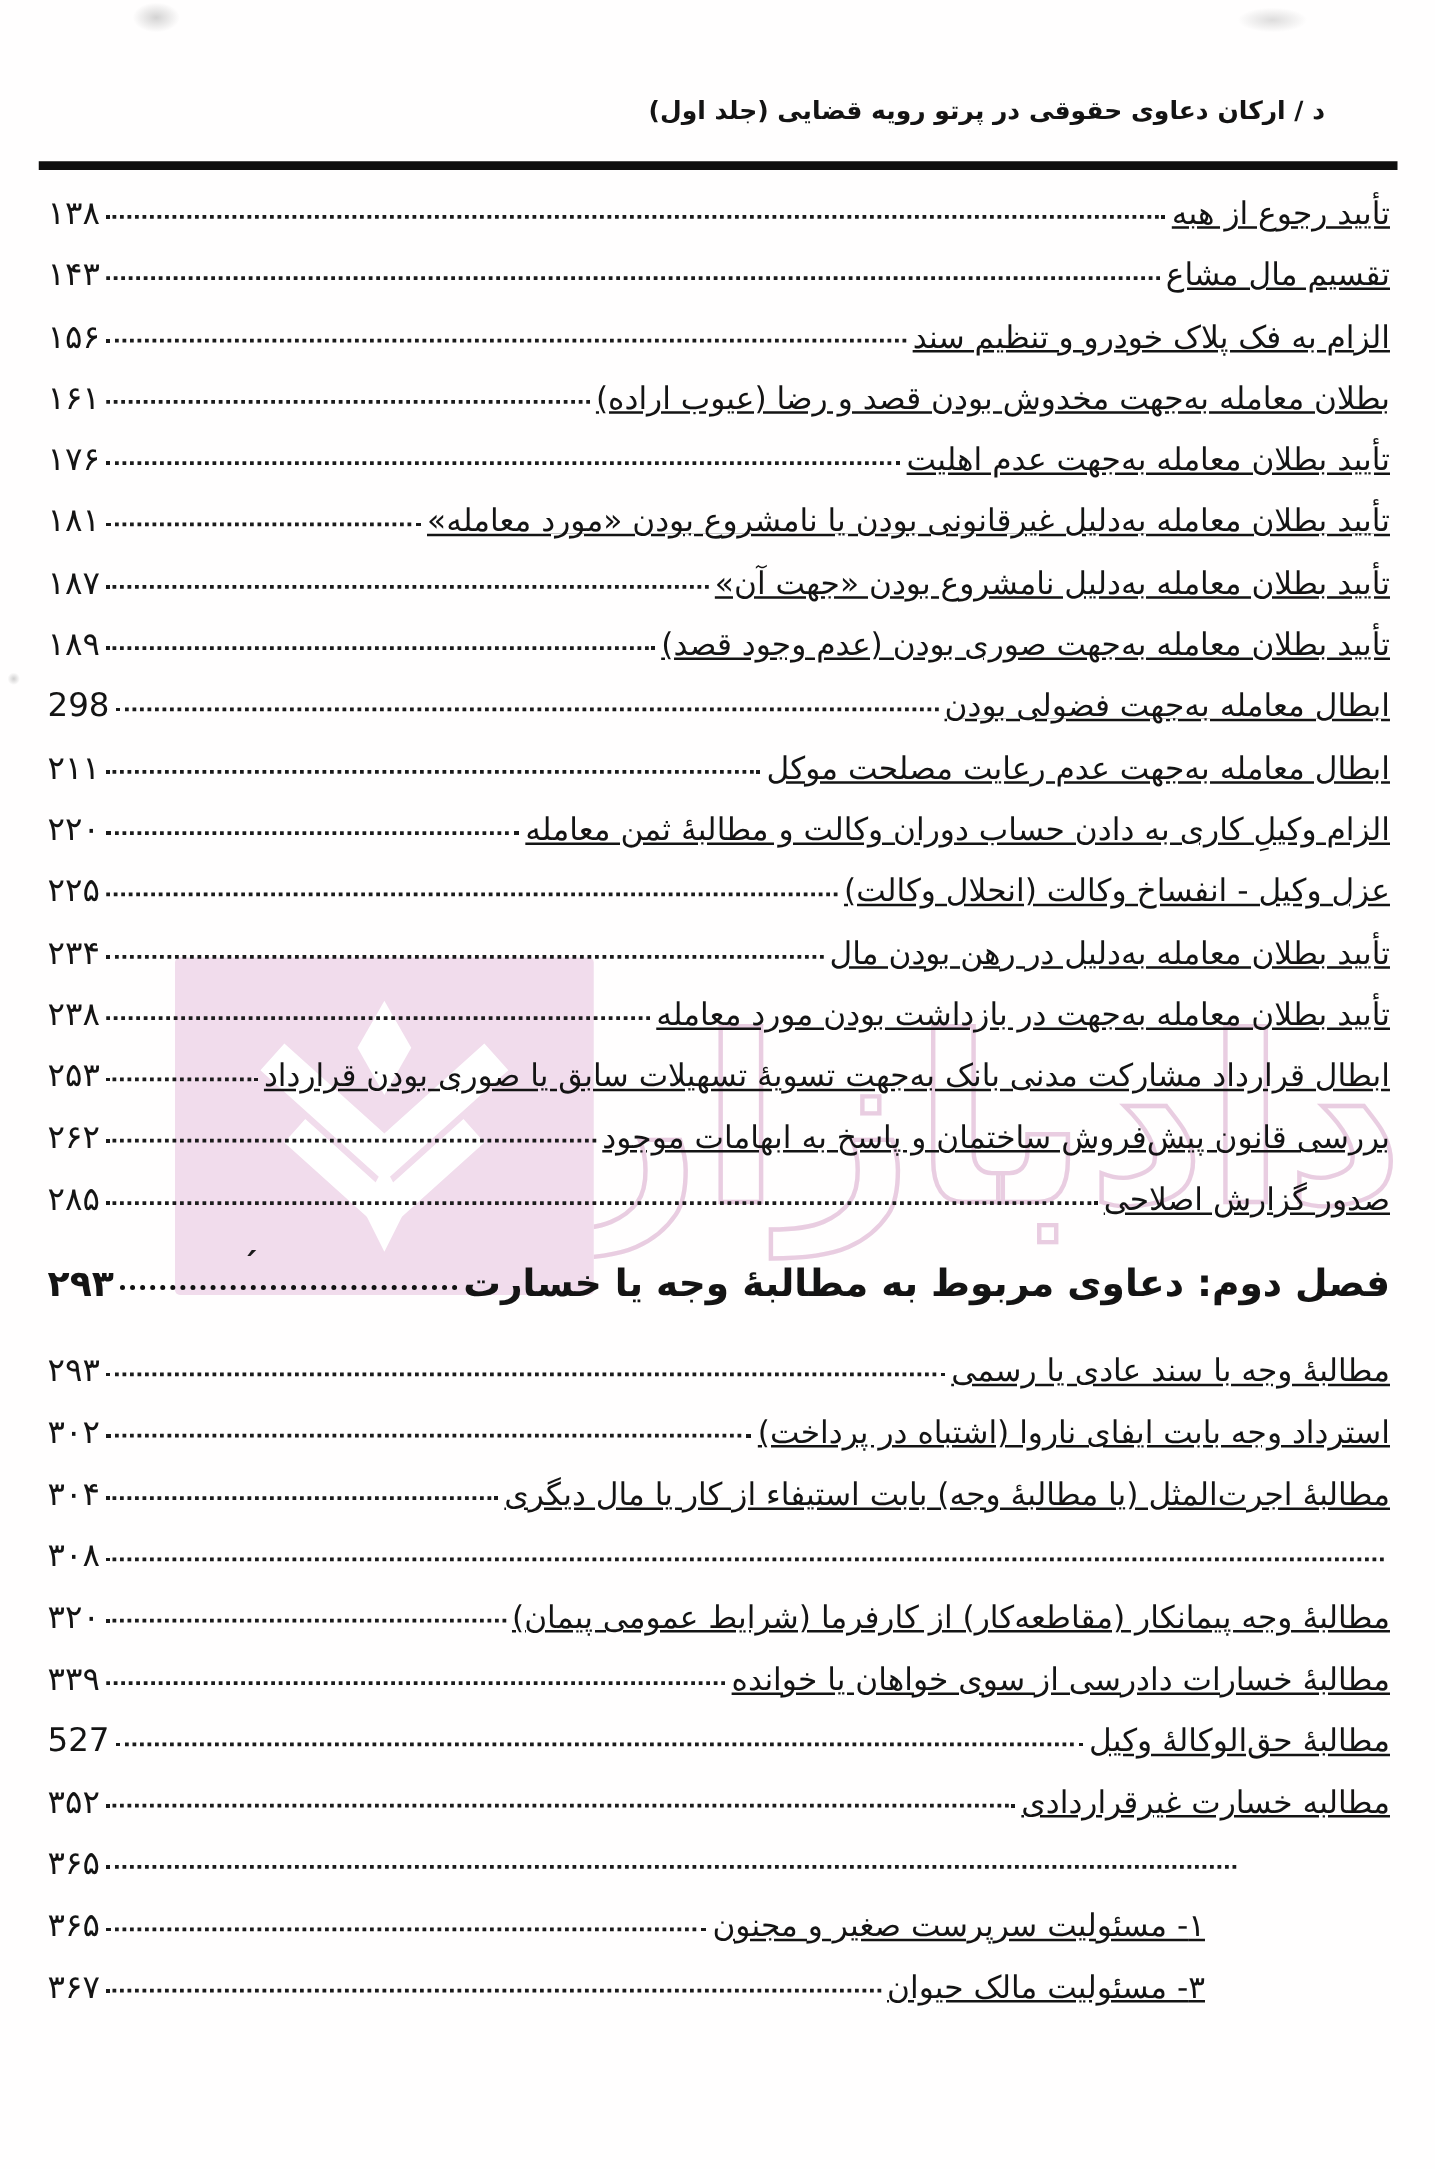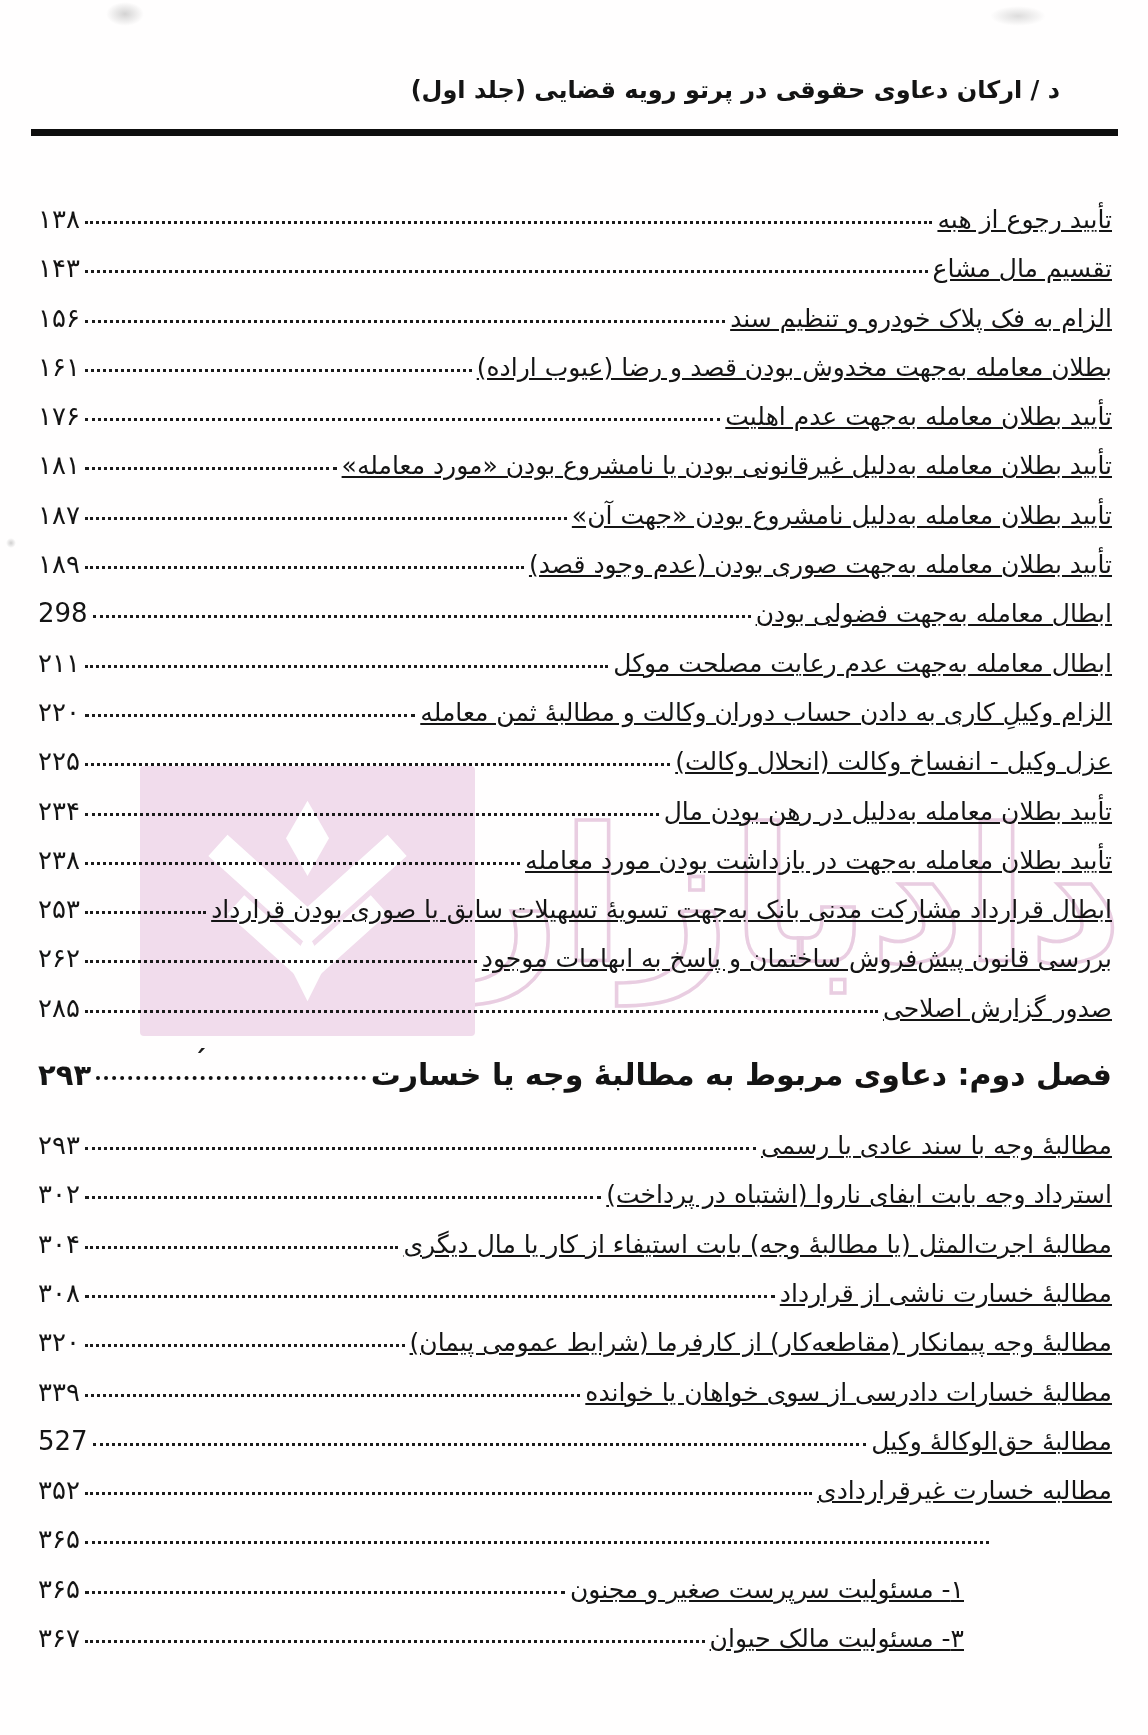--- a/index.html
+++ b/index.html
@@ -12,21 +12,21 @@
   .artifact{position:absolute;pointer-events:none;}
   .a1{top:2px;left:106px;width:38px;height:24px;
       background:radial-gradient(ellipse at center, rgba(110,110,110,.30), rgba(110,110,110,0) 70%);}
   .a2{top:6px;left:990px;width:56px;height:20px;
       background:radial-gradient(ellipse at center, rgba(120,120,120,.25), rgba(120,120,120,0) 70%);}
   .a3{top:538px;left:6px;width:10px;height:10px;
       background:radial-gradient(circle, rgba(120,120,120,.35), rgba(120,120,120,0) 70%);}
 
   .running-head{
     position:absolute;top:76px;right:88px;z-index:2;
-    font-size:24px;font-weight:bold;white-space:nowrap;
+    font-size:20px;font-weight:bold;white-space:nowrap;
   }
   .rule{position:absolute;top:129px;left:31px;right:30px;height:7px;background:#0e0e0e;z-index:2;}
 
   
   .watermark{
     position:absolute;top:766px;left:140px;width:983px;height:270px;
     display:flex;direction:ltr;z-index:0;align-items:stretch;
   }
   .wm-badge{
     width:335px;height:270px;flex:0 0 335px;border-radius:4px;
@@ -38,21 +38,21 @@
     color:transparent;-webkit-text-stroke:3.5px #e9cde1;
     letter-spacing:2px;
   }
 
   
   .toc{position:absolute;top:156px;right:36px;left:38px;z-index:1;}
   .row{display:flex;align-items:baseline;height:49.3px;font-size:25px;}
   .row .t{white-space:nowrap;text-decoration:underline;}
   .dots{flex:1 1 auto;min-width:10px;border-bottom:3px dotted #1b1b1b;
         transform:translateY(-4px);margin:0 5px;position:relative;}
-  .num{font-size:26px;white-space:nowrap;margin-top:48px;}
+  .num{font-size:26px;white-space:nowrap;}
   .ind1{padding-right:118px;}
   .ind2{padding-right:148px;}
 
   .chapter-row{
     display:flex;align-items:baseline;height:60px;margin-top:16px;margin-bottom:12px;
     font-size:30px;font-weight:bold;
   }
   .chapter-row .dots{border-bottom:4px dotted #101010;transform:translateY(-5px);}
   .chapter-row .num{font-size:29px;font-weight:bold;}
   .stray{
@@ -193,21 +193,20 @@
           <span class="t">استرداد وجه بابت ایفای ناروا (اشتباه در پرداخت)</span>
           <span class="dots"></span>
           <span class="num">۳۰۲</span>
         </div>
         <div class="row">
           <span class="t">مطالبهٔ اجرت‌المثل (یا مطالبهٔ وجه) بابت استیفاء از کار یا مال دیگری</span>
           <span class="dots"></span>
           <span class="num">۳۰۴</span>
         </div>
         <div class="row">
-          <span class="t">مطالبهٔ خسارت ناشی از قرارداد</span>
           <span class="dots"></span>
           <span class="num">۳۰۸</span>
         </div>
         <div class="row">
           <span class="t">مطالبهٔ وجه پیمانکار (مقاطعه‌کار) از کارفرما (شرایط عمومی پیمان)</span>
           <span class="dots"></span>
           <span class="num">۳۲۰</span>
         </div>
         <div class="row">
           <span class="t">مطالبهٔ خسارات دادرسی از سوی خواهان یا خوانده</span>

